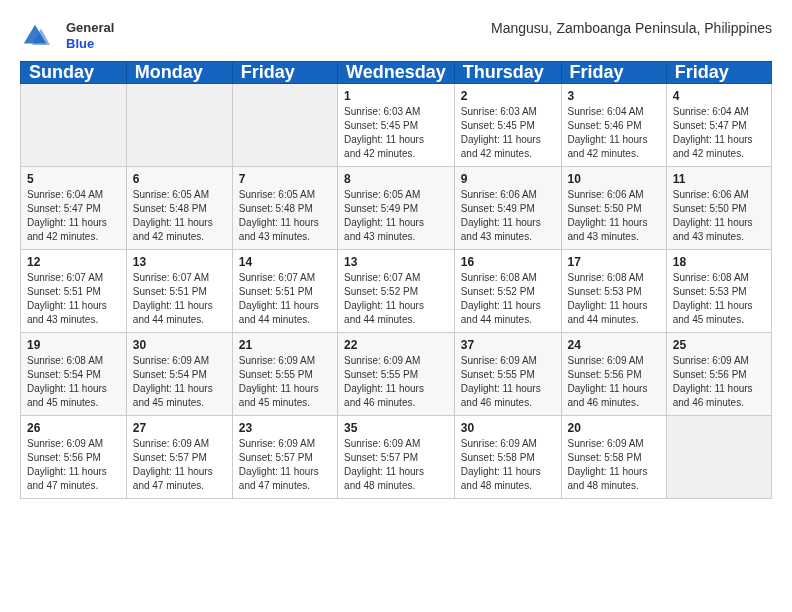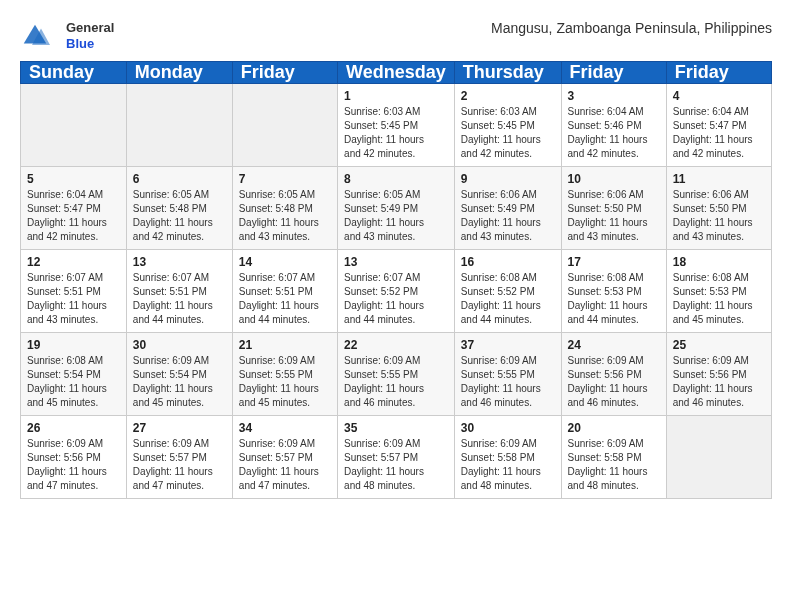--- a/index.html
+++ b/index.html
@@ -313,21 +313,21 @@
 and 47 minutes.</div>
         </td>
         <td>
           <div class="day-number">27</div>
           <div class="day-info" style="white-space: pre-line;">Sunrise: 6:09 AM
 Sunset: 5:57 PM
 Daylight: 11 hours
 and 47 minutes.</div>
         </td>
         <td>
-          <div class="day-number">34</div>
+          <div class="day-number">23</div>
           <div class="day-info" style="white-space: pre-line;">Sunrise: 6:09 AM
 Sunset: 5:57 PM
 Daylight: 11 hours
 and 47 minutes.</div>
         </td>
         <td>
           <div class="day-number">35</div>
           <div class="day-info" style="white-space: pre-line;">Sunrise: 6:09 AM
 Sunset: 5:57 PM
 Daylight: 11 hours

